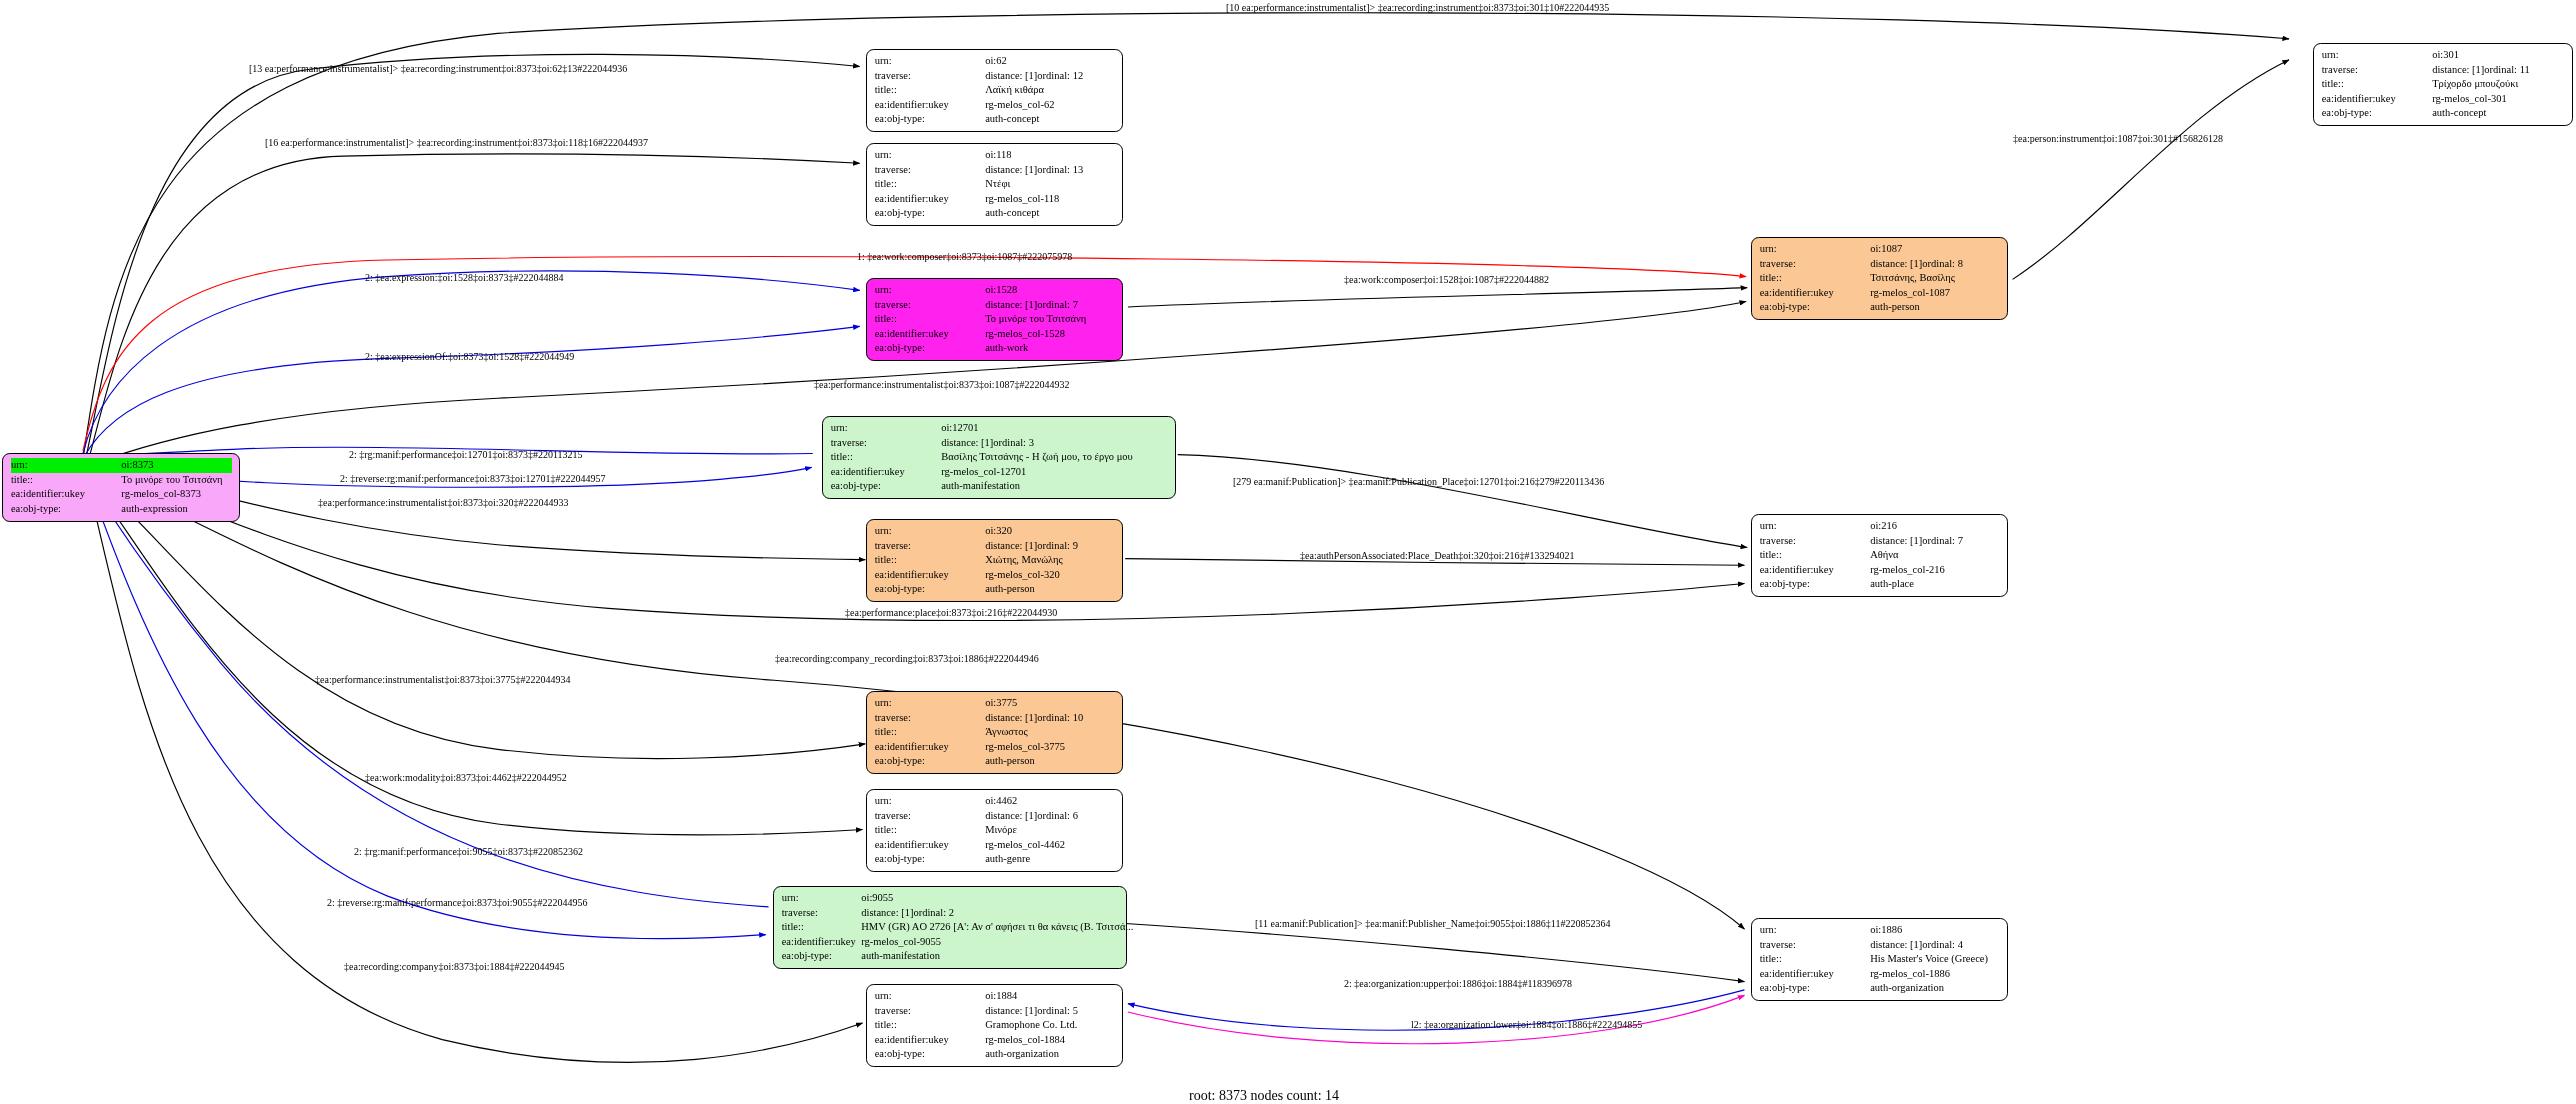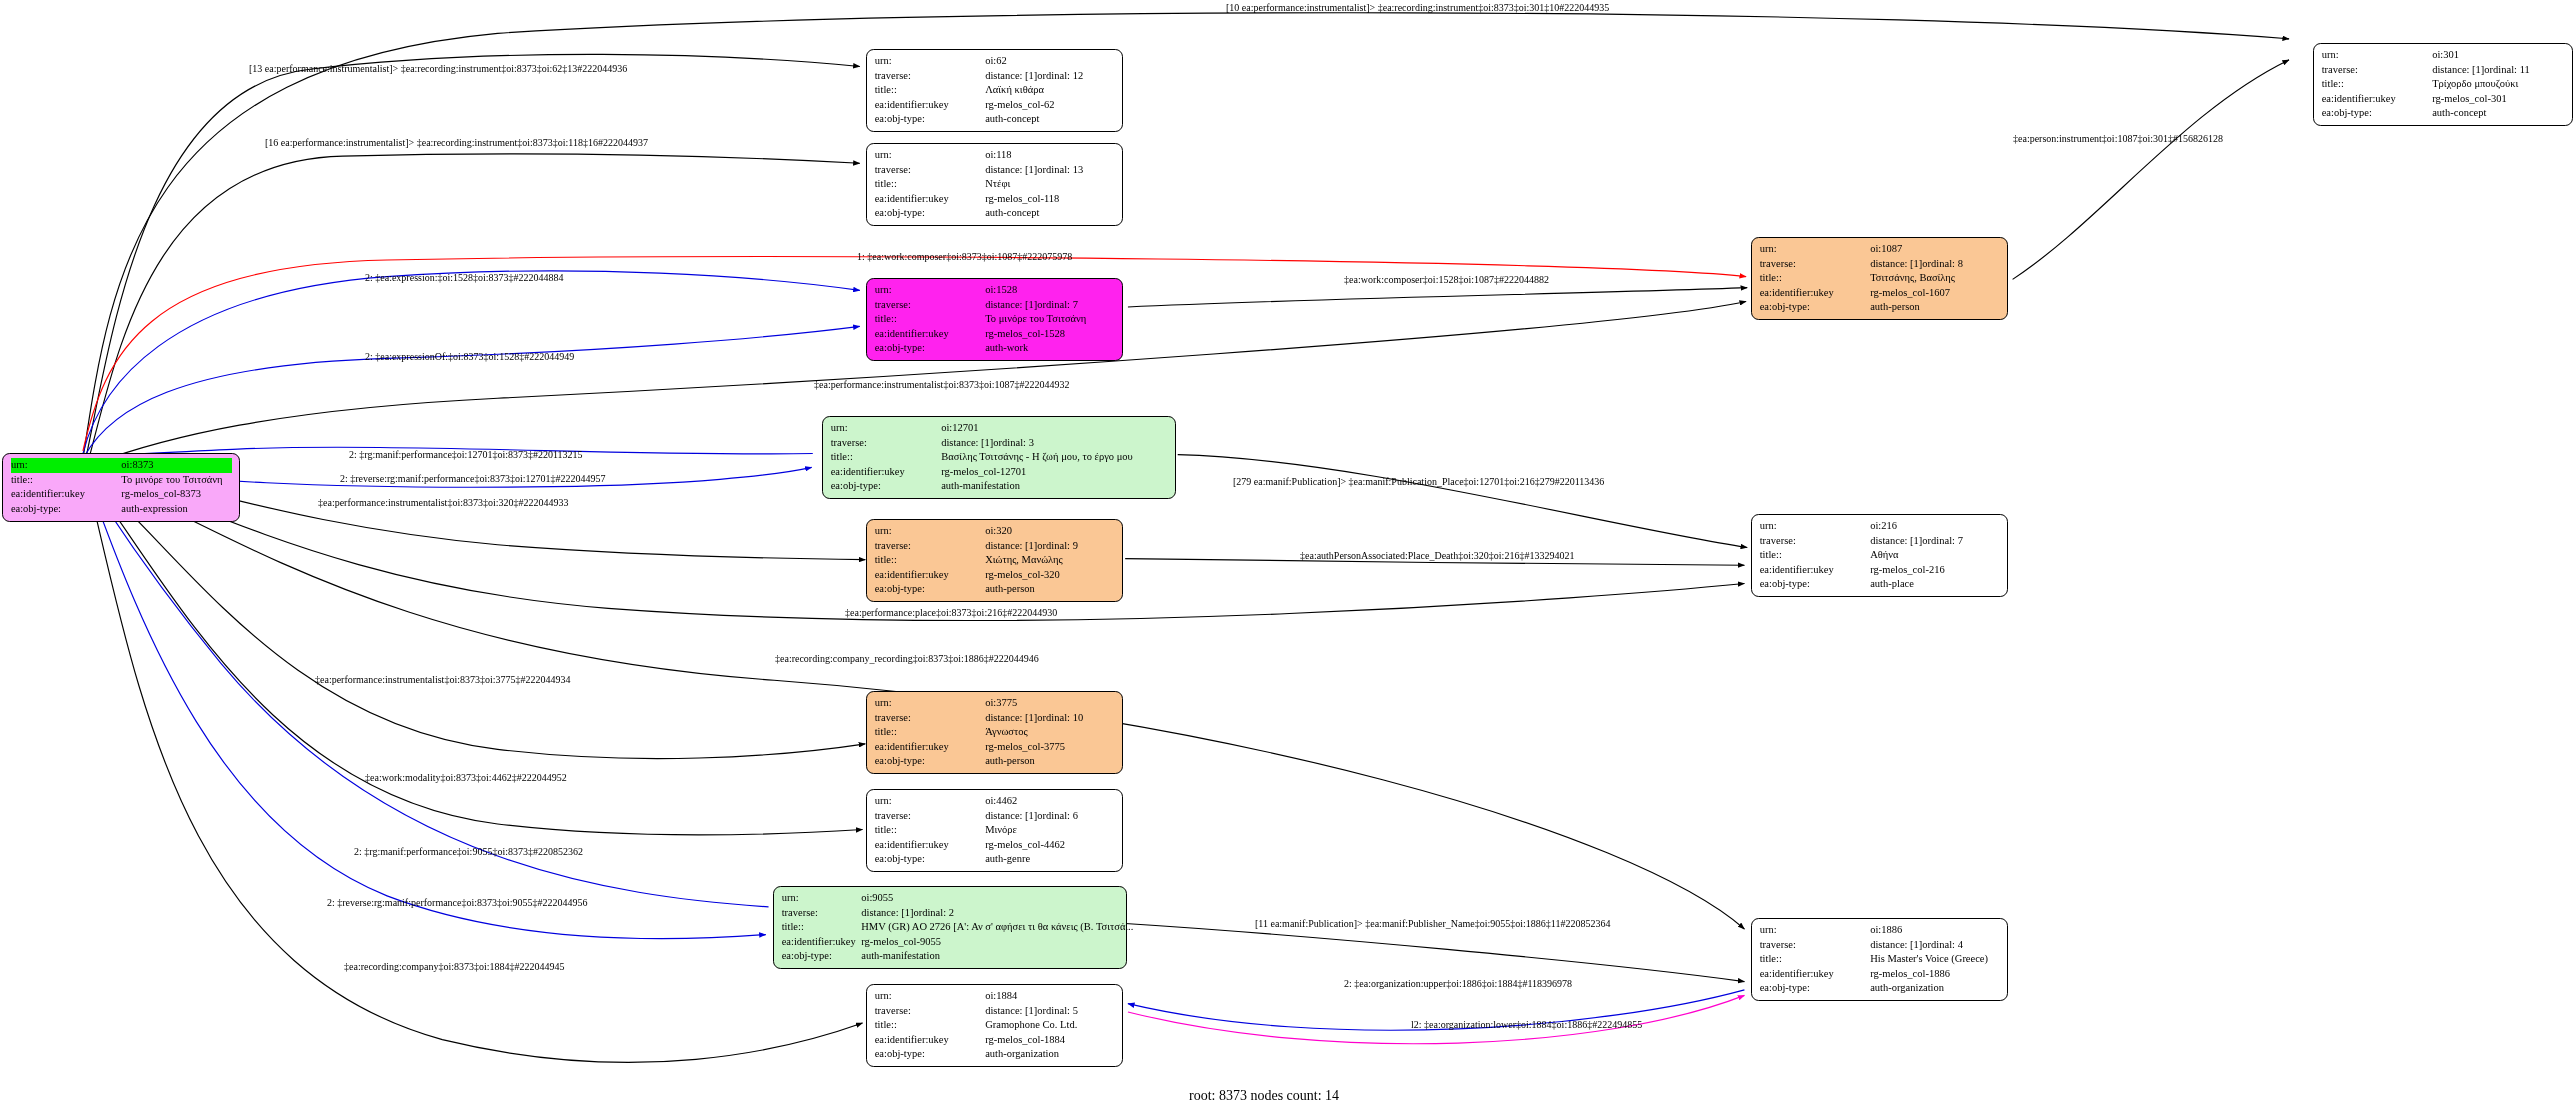--- a/index.html
+++ b/index.html
@@ -243,21 +243,21 @@
     <tr>
             <td class="k">traverse:</td>
             <td class="v"><span class="trav">distance: [1]</span><span class="trav ord">ordinal: 8</span></td>
           </tr>
     <tr>
             <td class="k">title::</td>
             <td class="v">Τσιτσάνης, Βασίλης</td>
           </tr>
     <tr>
             <td class="k">ea:identifier:ukey</td>
-            <td class="v">rg-melos_col-1607</td>
+            <td class="v">rg-melos_col-1087</td>
           </tr>
     <tr>
             <td class="k">ea:obj-type:</td>
             <td class="v">auth-person</td>
           </tr>
   </tbody>
       </table>
 </div>
 
 <div class="node fill-manif" style="left:822px;top:416px;width:354px;">

